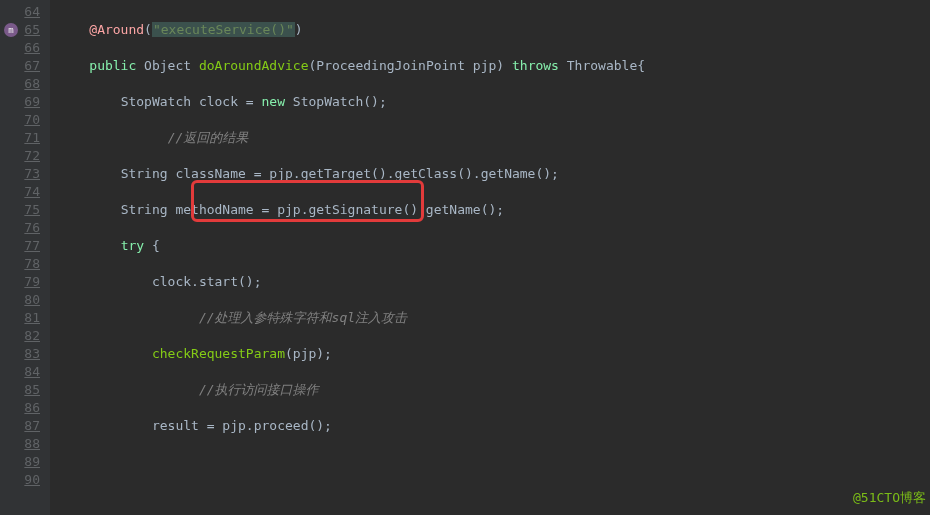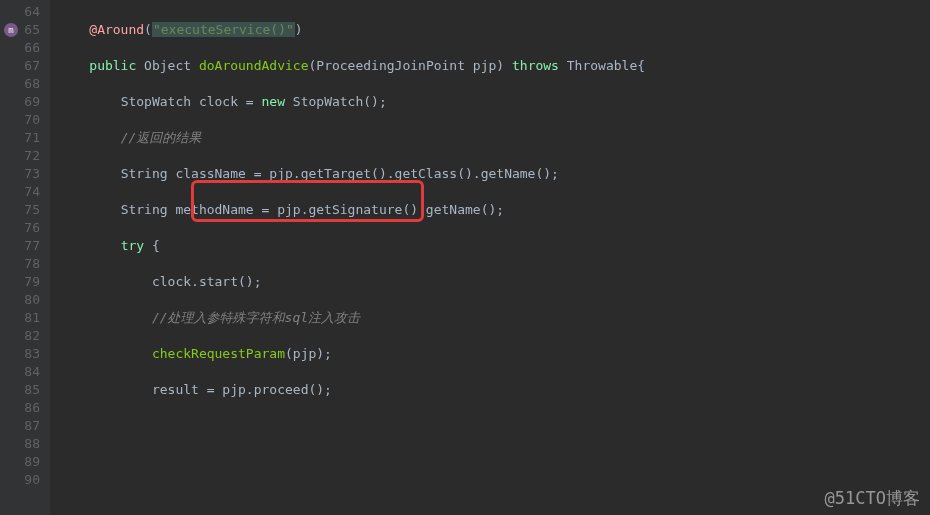--- a/index.html
+++ b/index.html
@@ -20,20 +20,21 @@
   }
   .gutter {
     width: 50px;
     background: #313335;
     color: #606366;
     text-align: right;
     padding-right: 10px;
     padding-top: 3px;
     user-select: none;
     flex-shrink: 0;
+    text-decoration: underline;
   }
   .gutter .ln {
     height: 18px;
     position: relative;
   }
   .gutter-icon {
     position: absolute;
     left: 4px;
     top: 2px;
     width: 14px;
@@ -49,39 +50,39 @@
   .code {
     flex: 1;
     padding-top: 3px;
     padding-left: 8px;
     white-space: pre;
     position: relative;
   }
   .line { height: 18px; }
   .kw { color: #86efac; }
   .str { color: #6a8759; }
-  .com { color: #808080; font-style: italic; }
+  .com { color: #808080; font-style: italic; margin-left: 47px; }
   .fn { color: #84cc16; }
   .ann { color: #fca5a5; }
   .highlight-bg {
     background: #3b514d;
     padding: 0 1px;
   }
   .red-box {
     position: absolute;
     border: 3px solid #e23b3b;
     border-radius: 6px;
     pointer-events: none;
   }
   .watermark {
     position: absolute;
-    right: 10px;
+    right: 4px;
     bottom: 8px;
-    color: #a3a3a3;
-    font-size: 17px;
+    color: #84cc16;
+    font-size: 13px;
     opacity: 0.9;
   }
 </style>
 </head>
 <body>
 
 <div class="editor">
   <div class="gutter">
     <div class="ln">64</div>
     <div class="ln">65<span class="gutter-icon">m</span></div>
@@ -116,20 +117,21 @@
 <div class="line">    <span class="ann">@Around</span><span>(</span><span class="str highlight-bg">"executeService()"</span><span>)</span></div>
 <div class="line">    <span class="kw">public </span><span>Object </span><span class="fn">doAroundAdvice</span><span>(ProceedingJoinPoint pjp) </span><span class="kw">throws </span><span>Throwable{</span></div>
 <div class="line">        <span>StopWatch clock = </span><span class="kw">new </span><span>StopWatch();</span></div>
 <div class="line">        <span class="com">//返回的结果</span></div>
 <div class="line">        <span>String className = pjp.getTarget().getClass().getName();</span></div>
 <div class="line">        <span>String methodName = pjp.getSignature().getName();</span></div>
 <div class="line">        <span class="kw">try </span><span>{</span></div>
 <div class="line">            <span>clock.start();</span></div>
 <div class="line">            <span class="com">//处理入参特殊字符和sql注入攻击</span></div>
 <div class="line">            <span class="fn">checkRequestParam</span><span>(pjp);</span></div>
+<div class="line">            <span class="com">//执行访问接口操作</span></div>
 <div class="line">            <span>result = pjp.proceed();</span></div>
 
 
 
 
 
 
 
 
 

